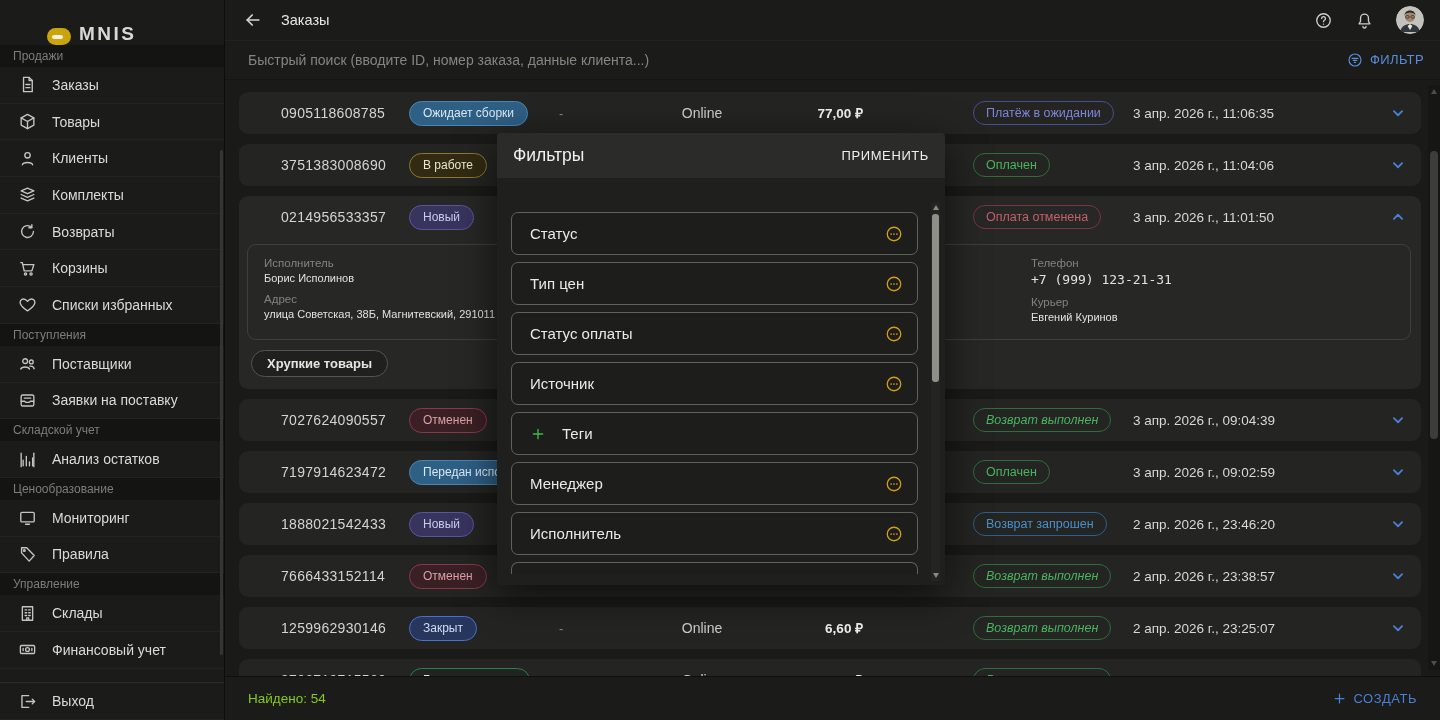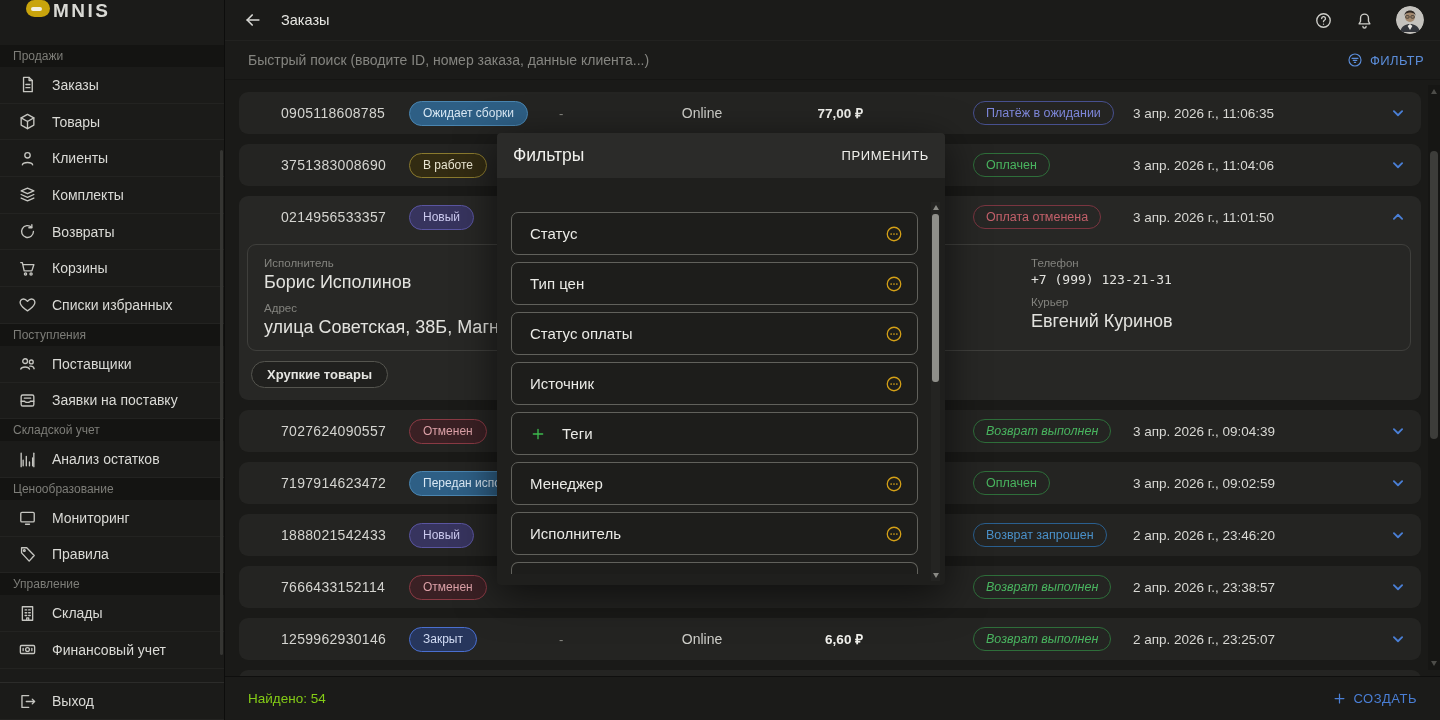--- a/index.html
+++ b/index.html
@@ -2,21 +2,21 @@
 <html><head>
 <meta charset="utf-8">
 <style>
   * { margin:0; padding:0; box-sizing:border-box; }
   html,body { width:1440px; height:720px; background:#111110; overflow:hidden; }
   body { font-family:"Liberation Sans", sans-serif; color:#e4e4e0; font-size:14px; }
   .app { display:flex; width:1440px; height:720px; }
 
   
   .sidebar { width:225px; min-width:225px; height:720px; background:#1b1b19; display:flex; flex-direction:column; position:relative; border-right:1px solid #0d0d0c; }
-  .logo-row { height:45px; display:flex; align-items:flex-start; padding-left:26px; gap:0; }
+  .logo-row { height:45px; display:flex; align-items:flex-end; padding-left:26px; gap:5px;margin-left:21px; }
   .logo-o { display:inline-block; width:24px; height:17px; background:#c9a40c; border-radius:9px; position:relative; margin-right:3px; }
   .logo-o::after { content:""; position:absolute; left:5px; top:6.5px; width:11px; height:4px; border-radius:2px; background:#f3efe2; }
   .logo-rest { font-weight:800; font-size:19px; letter-spacing:2.5px; color:#d9d9d4; }
   .nav { flex:1; overflow:hidden; }
   .nav-section { height:22px; background:#141412; color:#7d7d78; font-size:12px; display:flex; align-items:center; padding-left:13px; }
   .nav-item { height:36.7px; display:flex; align-items:center; padding-left:18px; gap:15px; border-bottom:1px solid #232321; cursor:pointer; }
   .nav-icon { width:19px; height:19px; color:#c6c6c1; flex:none; }
   .nav-icon svg { width:19px; height:19px; display:block; }
   .nav-label { color:#dadad6; font-size:14px; white-space:nowrap; }
   .sidebar-bottom { border-top:1px solid #2c2c2a; }
@@ -30,21 +30,21 @@
   .topbar-title { margin-left:18px; font-size:14.5px; color:#e6e6e2; }
   .topbar-right { margin-left:auto; display:flex; align-items:center; gap:22px; }
   .tb-icon { width:19px; height:19px; color:#cfcfca; cursor:pointer; }
   .tb-icon svg { width:19px; height:19px; display:block; }
   .avatar { width:28px; height:28px; border-radius:50%; overflow:hidden; cursor:pointer; flex:none; }
   .avatar svg { width:28px; height:28px; display:block; }
 
   .searchbar { height:40px; display:flex; align-items:center; padding:0 16px 0 23px; background:#1b1b19; border-top:1px solid #222220; border-bottom:1px solid #151513; }
   .search-input { flex:1; background:transparent; border:none; outline:none; color:#bef264; font-size:14px; font-family:"Liberation Sans", sans-serif; }
   .search-input::placeholder { color:#858580; }
-  .filter-btn { display:flex; align-items:center; gap:7px; color:#5b8dd9; font-size:13px; letter-spacing:.4px; cursor:pointer; white-space:nowrap; }
+  .filter-btn { display:flex; gap:7px; color:#5b8dd9; font-size:13px; letter-spacing:.4px; cursor:pointer; white-space:nowrap; }
   .filter-btn .icon16 { width:16px; height:16px; }
   .filter-btn .icon16 svg { width:16px; height:16px; display:block; }
 
   
   .content { position:absolute; top:80px; left:14px; right:19px; bottom:0; padding-top:12px; }
   .order-card { background:#242422; border-radius:9px; margin-bottom:10px; }
   .order-card.expanded { background:#272725; }
   .order-main { height:42px; display:flex; align-items:center; padding:0 14px 0 12px; }
   .copy-ic { width:17px; height:17px; color:#4a7fd6; margin-right:13px; cursor:pointer; flex:none; }
   .oid { width:128px; flex:none; color:#d4d4d0; font-size:14px; letter-spacing:.3px; }
@@ -69,21 +69,21 @@
   .date-col { flex:none; margin-left:10px; color:#d8d8d4; font-size:13.5px; }
   .chev { margin-left:auto; width:18px; height:18px; color:#4a7fd6; cursor:pointer; }
   .chev svg { width:18px; height:18px; display:block; }
 
   
   .order-details { padding:6px 10px 12px 8px; }
   .details-box { position:relative; border:1px solid #3f3f3c; border-radius:9px; min-height:96px; padding:12px 16px; }
   .dcol.right { position:absolute; left:783px; top:12px; }
   .dlabel { color:#83837e; font-size:11.5px; margin-top:9px; }
   .dlabel:first-child { margin-top:0; }
-  .dvalue { color:#e2e2de; font-size:18px; margin-top:3px; }
+  .dvalue { color:#e2e2de; font-size:11px; margin-top:3px; }
   .dvalue.mono { font-family:"DejaVu Sans Mono", monospace; font-size:13px; }
   .tag-pill { display:inline-block; margin:10px 0 0 4px; border:1px solid #55554f; border-radius:999px; padding:5px 15px; color:#e4e4e0; font-size:13px; font-weight:bold; background:#20201e; }
 
   
   .bottombar { position:absolute; left:0; right:0; bottom:0; height:44px; background:#1b1b19; border-top:1px solid #0f0f0e; display:flex; align-items:center; padding:0 23px; z-index:12; }
   .found { color:#84cc16; font-size:13.5px; }
   .create-btn { margin-left:auto; display:flex; align-items:center; gap:7px; color:#4a7fd6; font-size:13px; letter-spacing:.5px; cursor:pointer; }
   .create-btn .icon16 { width:15px; height:15px; }
   .create-btn .icon16 svg { width:15px; height:15px; display:block; }
 

